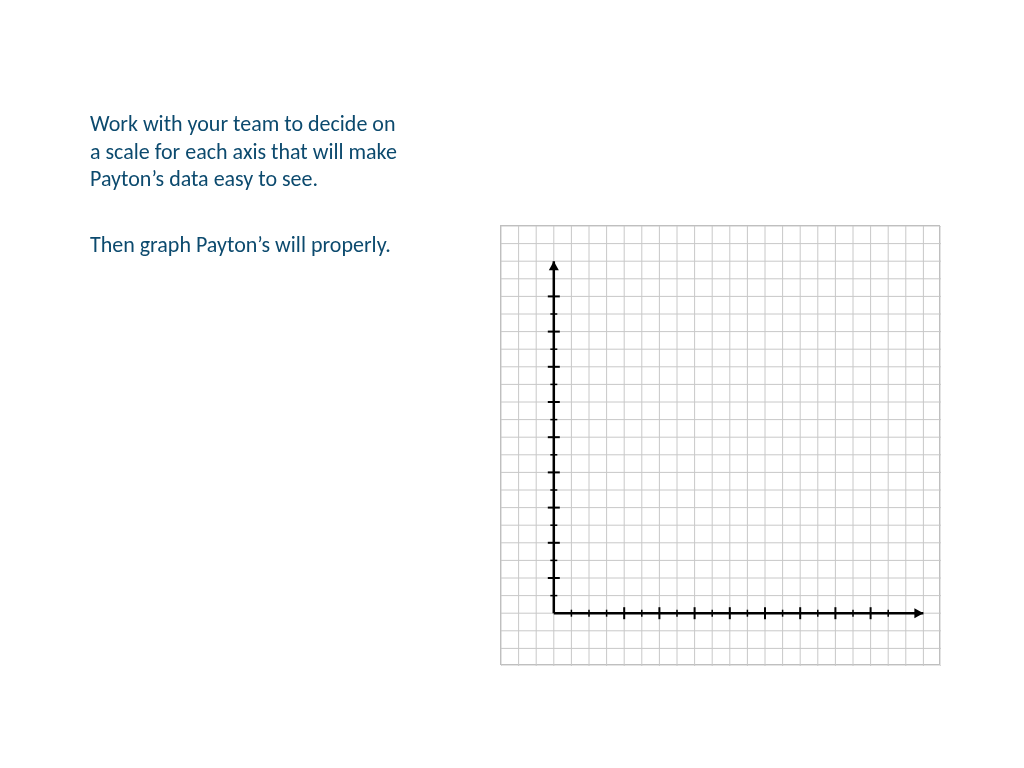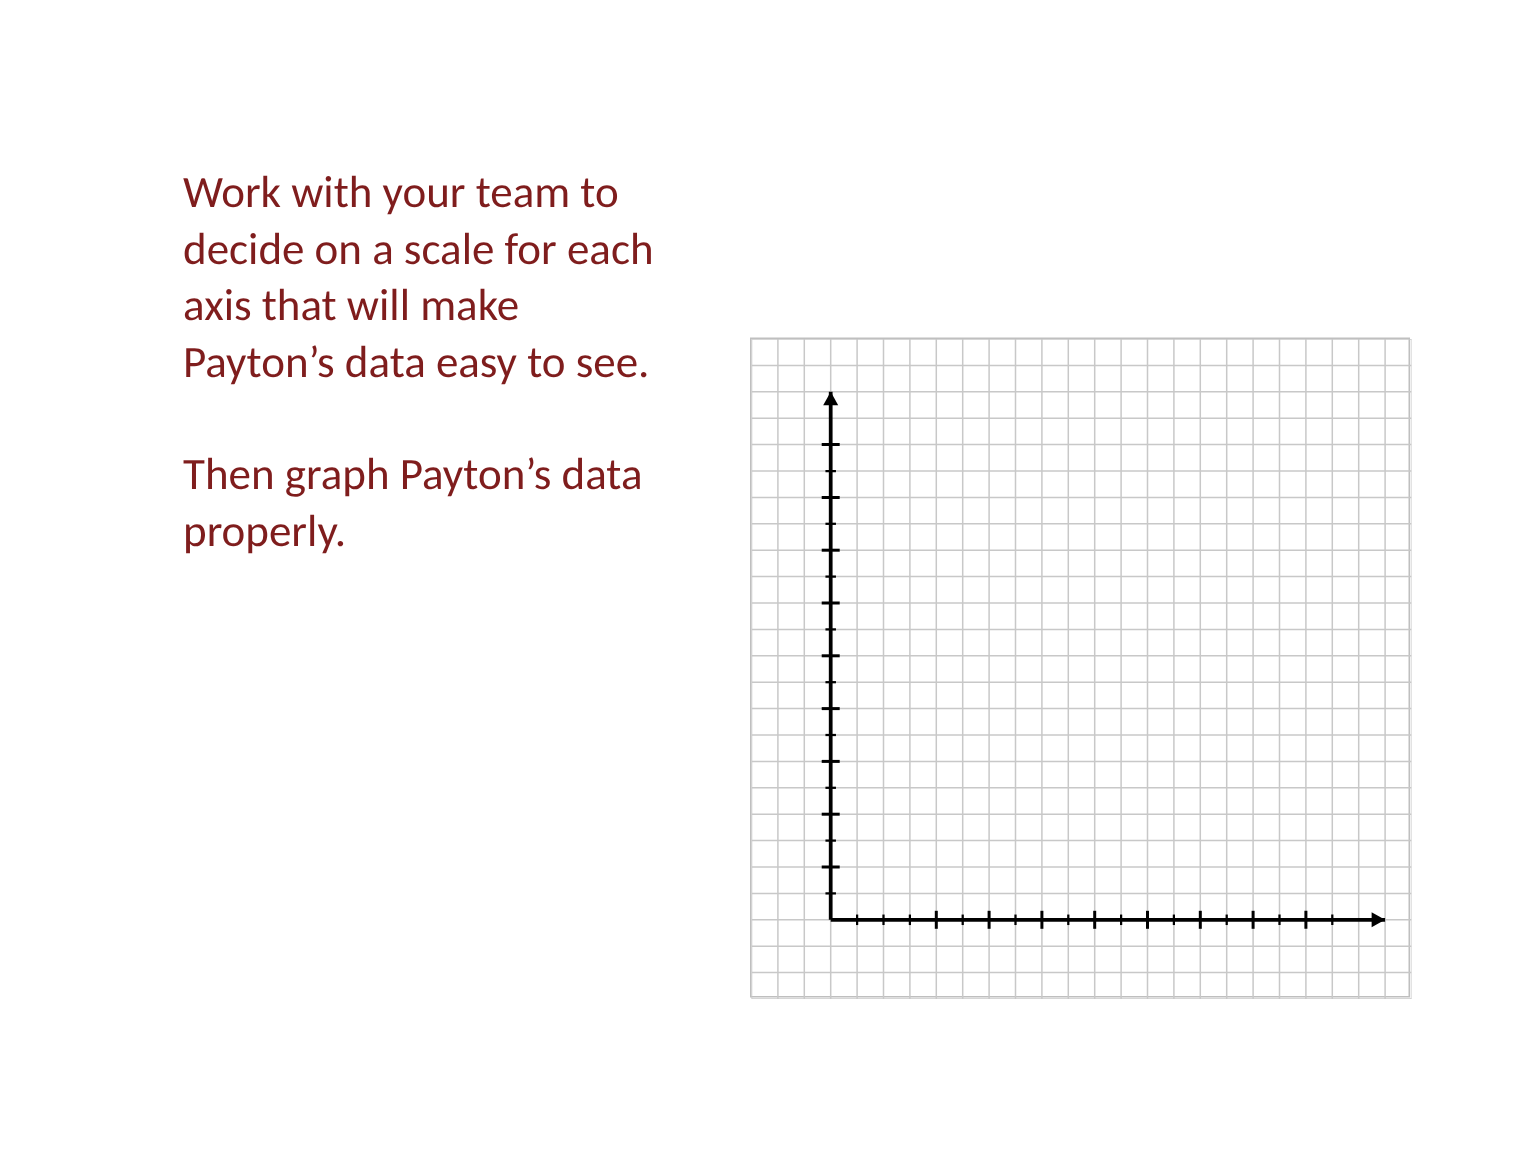--- a/index.html
+++ b/index.html
@@ -13,43 +13,42 @@
     .slide {
       position: relative;
       width: 1024px;
       height: 768px;
     }
     .textblock {
       position: absolute;
       left: 90px;
       top: 110px;
       width: 320px;
-      font-size: 30px;
+      font-size: 22px;
       line-height: 1.25;
-      color: #7f1d1d;
-      margin-left: 32px;
+      color: #0c4a6e;
     }
     .para1 { margin-bottom: 38px; }
     .graph {
       position: absolute;
       left: 500px;
       top: 225px;
       width: 440px;
       height: 440px;
       border: 1px solid #bfbfbf;
     }
     .graph svg { display: block; }
   </style>
 </head>
 <body>
 
 <div class="slide">
   <div class="textblock">
     <p class="para1">Work with your team to decide on a scale for each axis that will make Payton’s data easy to see.</p>
-    <p class="para2">Then graph Payton’s data properly.</p>
+    <p class="para2">Then graph Payton’s will properly.</p>
   </div>
 
   <div class="graph">
     <svg id="graph-svg" width="440" height="440" viewBox="0 0 440 440">
       <g id="grid-group">
           <line x1="0" y1="0" x2="0" y2="440" stroke="#c8c8c8" stroke-width="1"></line>
           <line x1="0" y1="0" x2="440" y2="0" stroke="#c8c8c8" stroke-width="1"></line>
           <line x1="17.6" y1="0" x2="17.6" y2="440" stroke="#c8c8c8" stroke-width="1"></line>
           <line x1="0" y1="17.6" x2="440" y2="17.6" stroke="#c8c8c8" stroke-width="1"></line>
           <line x1="35.2" y1="0" x2="35.2" y2="440" stroke="#c8c8c8" stroke-width="1"></line>

